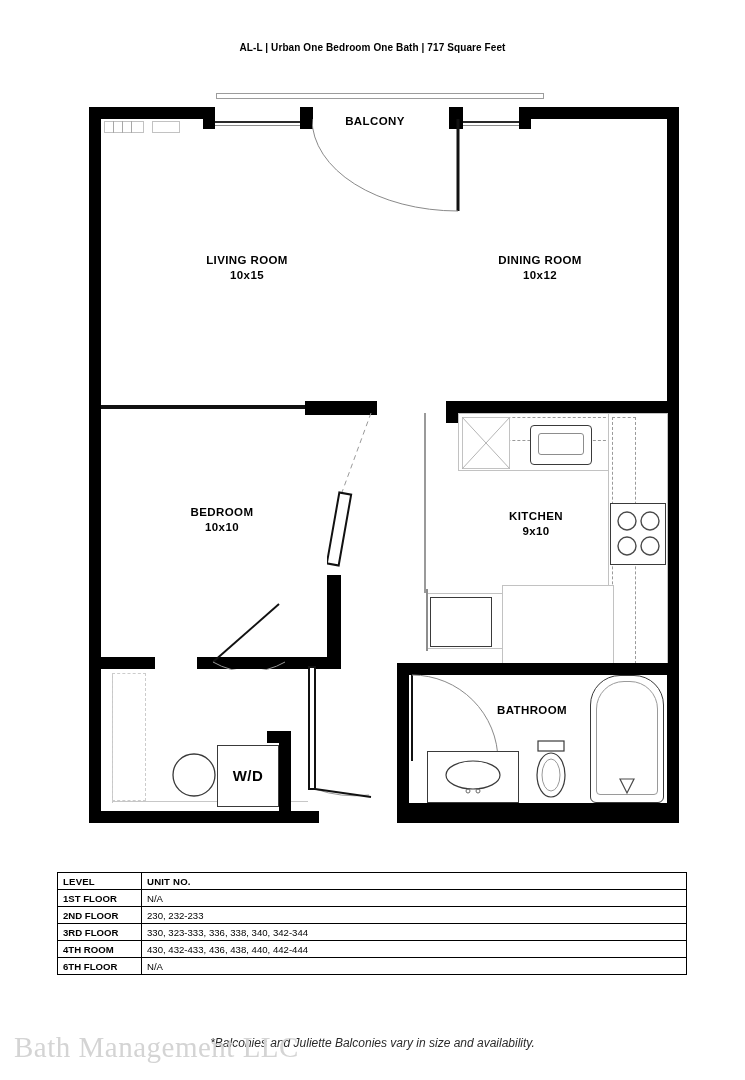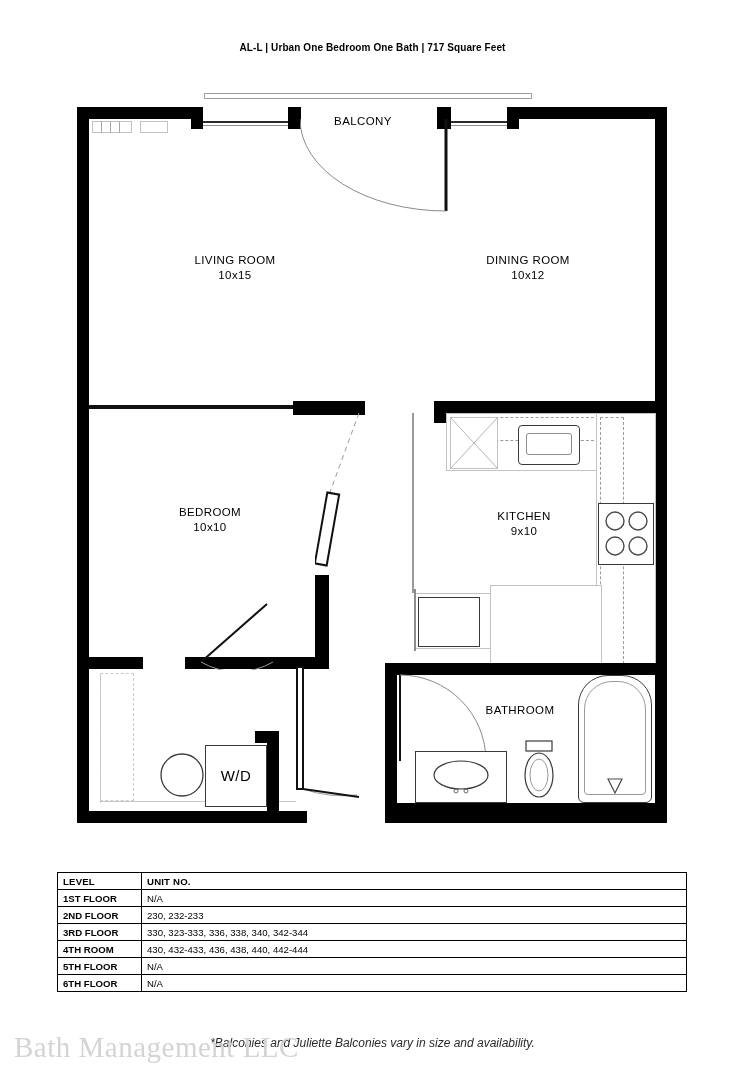--- a/index.html
+++ b/index.html
@@ -22,24 +22,25 @@
     width: 745px;
     text-align: center;
     font-size: 10px;
     font-weight: bold;
     letter-spacing: 0.1px;
   }
 
   
   .plan {
     position: absolute;
-    left: 0;
+    left: 12px;
     top: 85px;
     width: 716px;
     height: 760px;
+    font-weight: bold;
   }
 
   .wall { position: absolute; background: #000000; }
   .thinline { position: absolute; background: #1a1a1a; }
   .greyline { position: absolute; background: #b9b9b9; }
   .box-outline { position: absolute; border: 1px solid #3a3a3a; background: #ffffff; }
   .box-grey { position: absolute; border: 1px solid #c2c2c2; background: #ffffff; }
   .dashbox { position: absolute; border: 1px dashed #9a9a9a; }
 
   .room-label {
@@ -280,24 +281,20 @@
     </tr>
     <tr>
       <td class="col-level lvl">3RD FLOOR</td>
       <td>330, 323-333, 336, 338, 340, 342-344</td>
     </tr>
     <tr>
       <td class="col-level lvl">4TH ROOM</td>
       <td>430, 432-433, 436, 438, 440, 442-444</td>
     </tr>
     <tr>
-      <td class="col-level lvl">5TH FLOOR</td>
-      <td>N/A</td>
-    </tr>
-    <tr>
       <td class="col-level lvl">6TH FLOOR</td>
       <td>N/A</td>
     </tr>
   </tbody>
 </table>
 
 <div class="footnote">*Balconies and Juliette Balconies vary in size and availability.</div>
 <div class="watermark">Bath Management LLC</div>
 
 </body></html>

